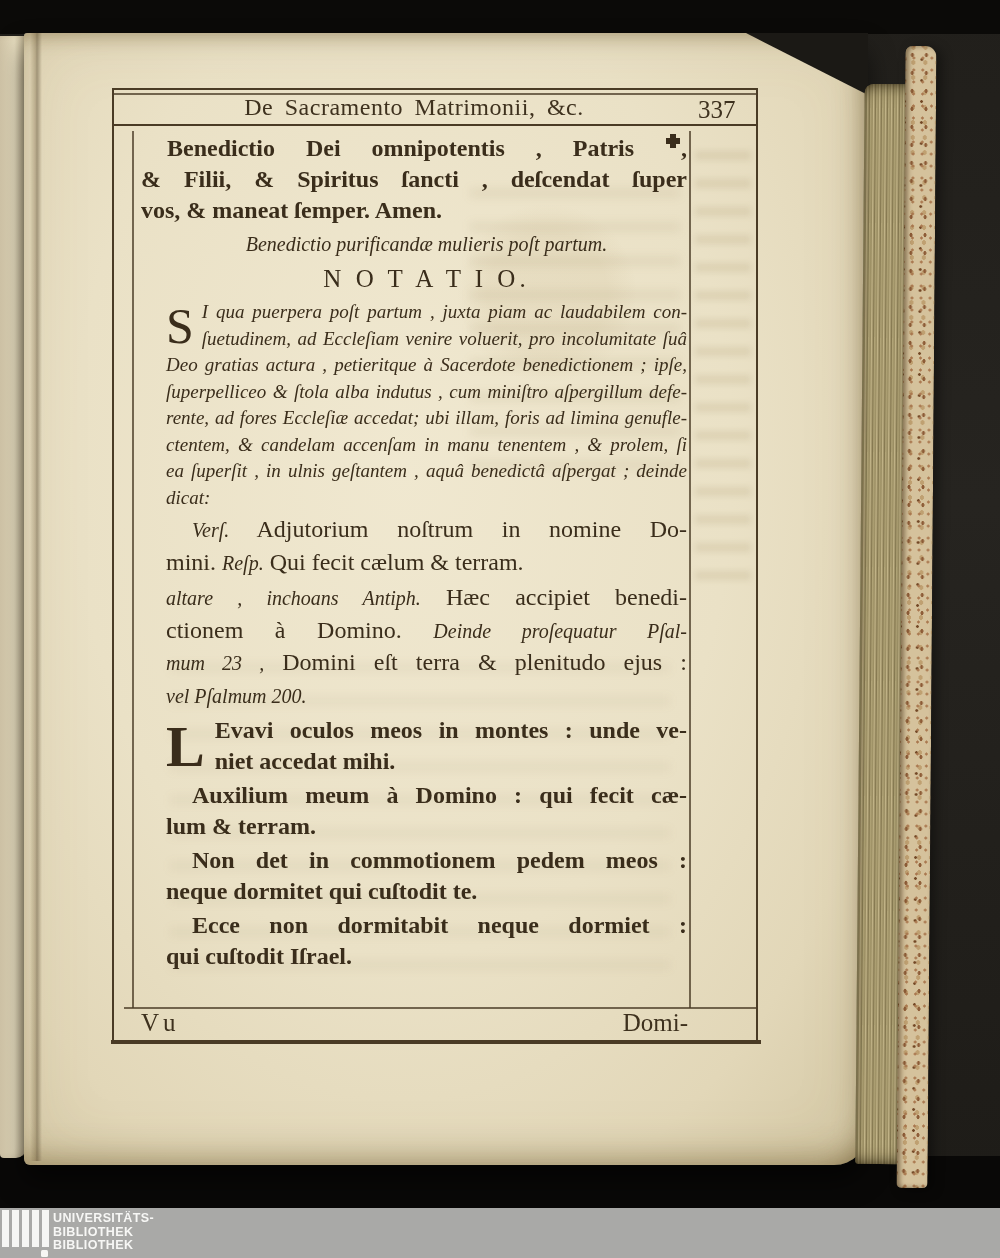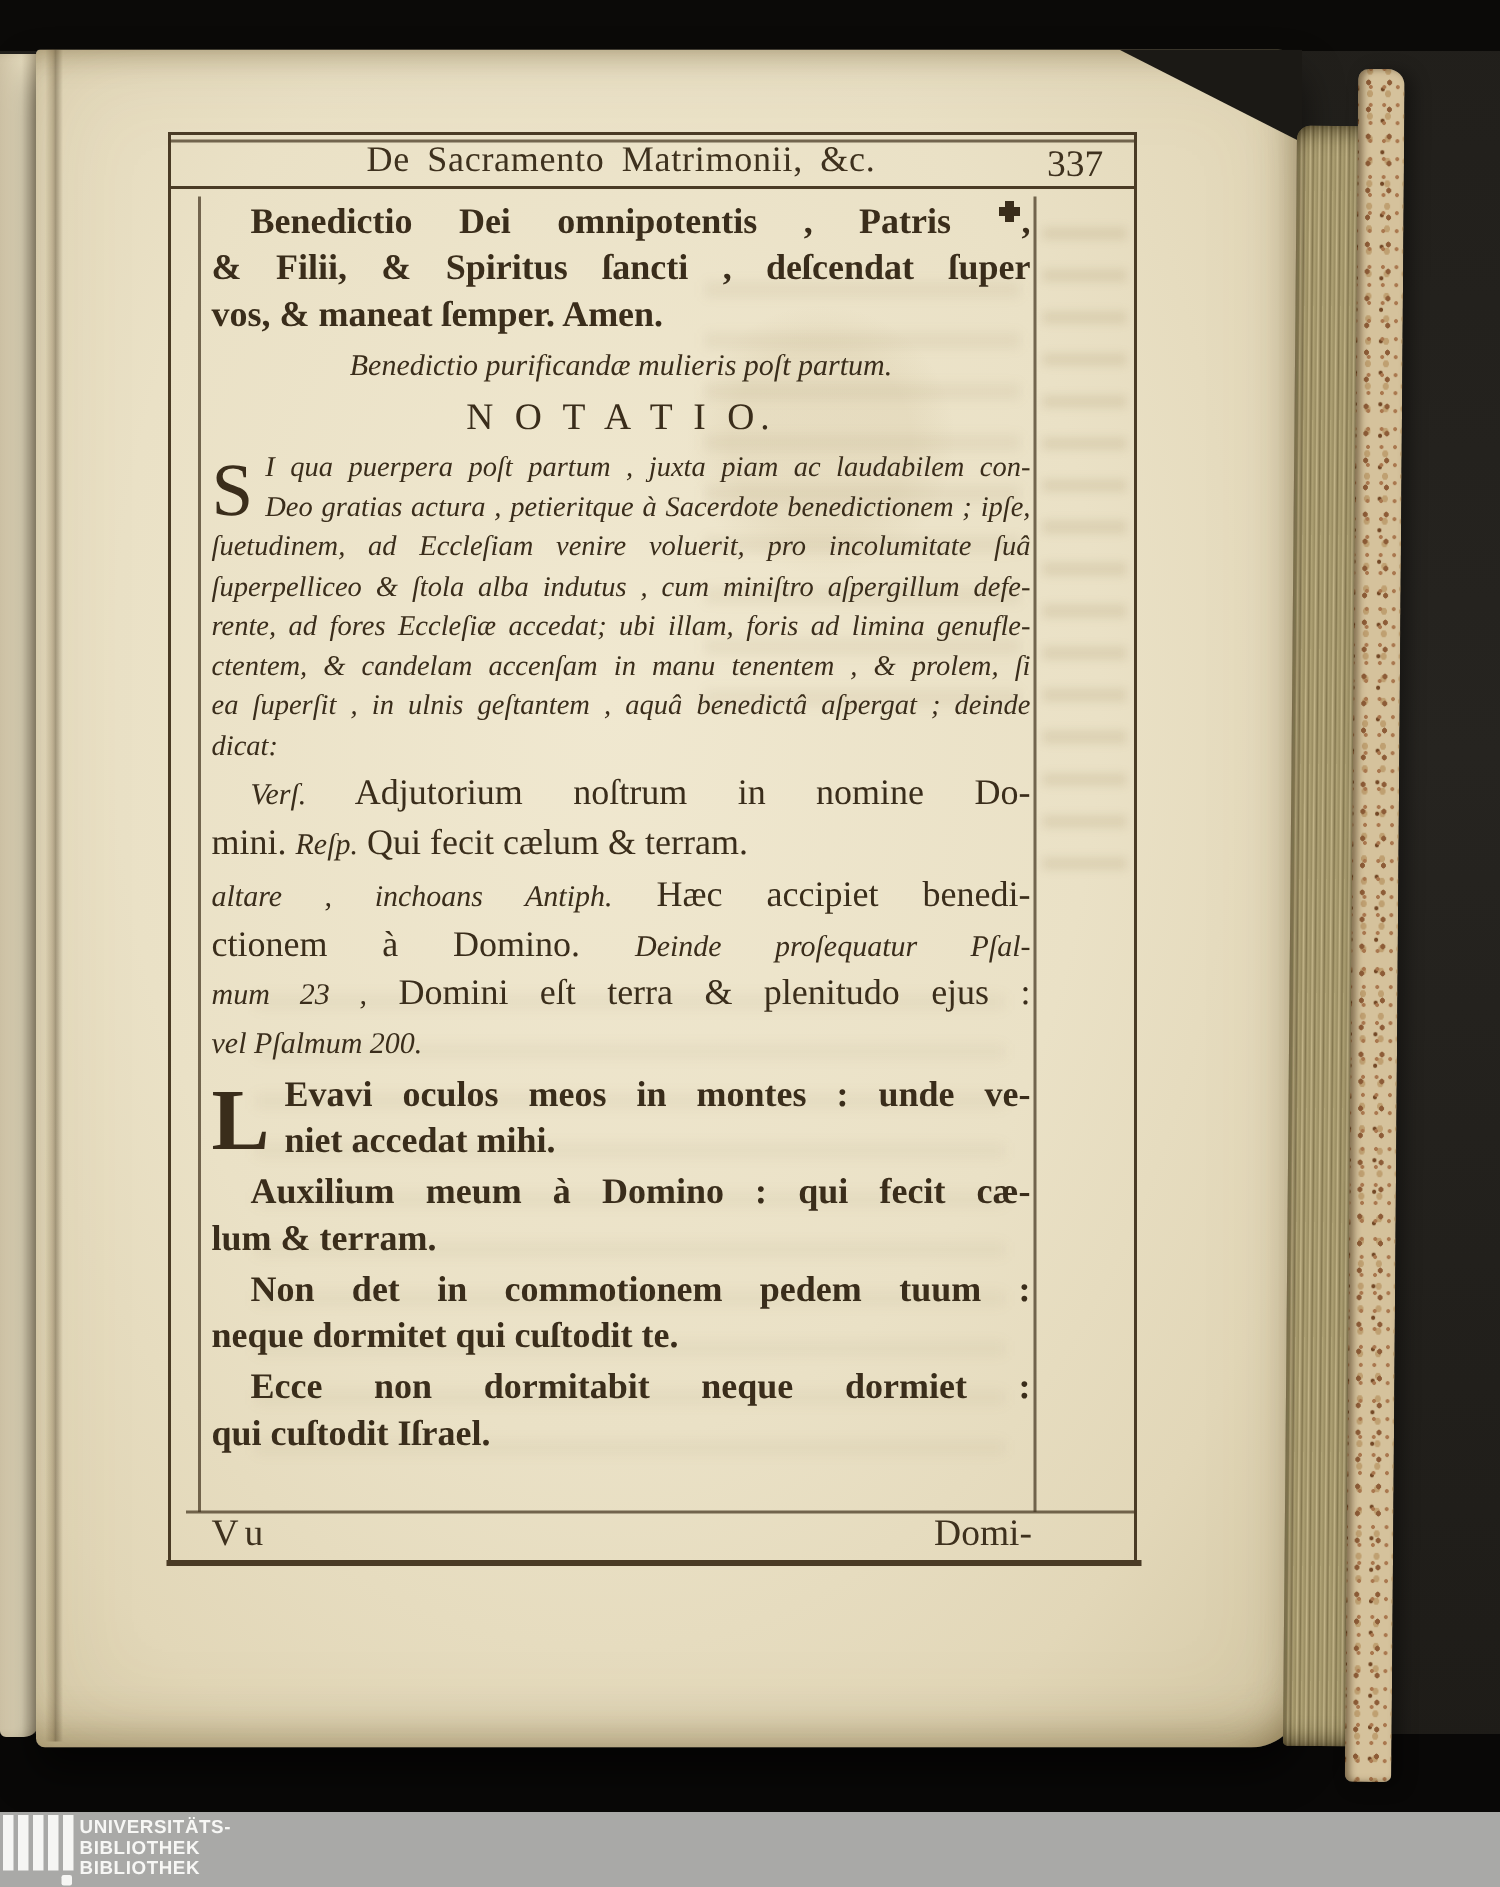--- a/index.html
+++ b/index.html
@@ -65,21 +65,21 @@
   .page-number{position:absolute;left:698px;top:96px;width:54px;text-align:left;
     font-size:25px;color:#3e311e;}
   .signature-mark{position:absolute;left:141px;top:1009px;width:546px;
     font-size:25px;color:#3e311e;letter-spacing:.22em;}
   .catchword{position:absolute;left:520px;top:1009px;width:168px;text-align:right;
     font-size:25px;color:#3e311e;}
   
   .text-body{position:absolute;left:141px;top:133px;width:546px;height:874px;color:#3a2d1b;}
   .block{position:relative;}
   .block::after{content:"";display:block;clear:both;}
-  .block + .block{margin-top:3px;}
+  .block + .block{margin-top:3px;margin-left:25px;}
   .roman{font-size:24px;line-height:31px;font-weight:bold;}
   .mixed{font-size:24px;line-height:31.5px;}
   .italic{font-style:italic;font-size:19px;line-height:26.5px;}
   .center-italic{font-style:italic;font-size:20px;line-height:30px;text-align:center;margin:2px 0;}
   .heading{font-size:25px;line-height:34px;text-align:center;letter-spacing:4px;margin:1px 0 3px;}
   .mixed .si{font-style:italic;font-size:20px;}
   .line.j{text-align:justify;text-align-last:justify;}
   .line.ind{text-indent:26px;}
   .dropcap{float:left;font-style:normal;font-size:50px;line-height:44px;padding:5px 8px 0 0;color:#3a2d1b;}
   .roman .dropcap{font-size:58px;line-height:52px;padding:6px 10px 0 0;}
@@ -137,22 +137,22 @@
       </div>
       <div class="block center-italic">
         <div class="line"><span class="si">Benedictio purificandæ mulieris poſt partum.</span></div>
       </div>
       <div class="block heading">
         <div class="line"><span class="sr">N O T A T I O.</span></div>
       </div>
       <div class="block italic">
         <span class="dropcap">S</span>
         <div class="line j"><span class="si">I qua puerpera poſt partum , juxta piam ac laudabilem con-</span></div>
+        <div class="line j"><span class="si">ſuetudinem, ad Eccleſiam venire voluerit, pro incolumitate ſuâ</span></div>
         <div class="line j"><span class="si">Deo gratias actura , petieritque à Sacerdote benedictionem ; ipſe,</span></div>
-        <div class="line j"><span class="si">ſuetudinem, ad Eccleſiam venire voluerit, pro incolumitate ſuâ</span></div>
         <div class="line j"><span class="si">ſuperpelliceo &amp; ſtola alba indutus , cum miniſtro aſpergillum defe-</span></div>
         <div class="line j"><span class="si">rente, ad fores Eccleſiæ accedat; ubi illam, foris ad limina genufle-</span></div>
         <div class="line j"><span class="si">ctentem, &amp; candelam accenſam in manu tenentem , &amp; prolem, ſi</span></div>
         <div class="line j"><span class="si">ea ſuperſit , in ulnis geſtantem , aquâ benedictâ aſpergat ; deinde</span></div>
         <div class="line"><span class="si">dicat:</span></div>
       </div>
       <div class="block mixed">
         <div class="line j ind"><span class="si">Verſ.</span><span class="sr"> Adjutorium noſtrum in nomine Do-</span></div>
         <div class="line"><span class="sr">mini. </span><span class="si">Reſp.</span><span class="sr"> Qui fecit cælum &amp; terram.</span></div>
       </div>
@@ -165,21 +165,21 @@
       <div class="block roman">
         <span class="dropcap">L</span>
         <div class="line j"><span class="sr">Evavi oculos meos in montes : unde ve-</span></div>
         <div class="line"><span class="sr">niet accedat mihi.</span></div>
       </div>
       <div class="block roman">
         <div class="line j ind"><span class="sr">Auxilium meum à Domino : qui fecit cæ-</span></div>
         <div class="line"><span class="sr">lum &amp; terram.</span></div>
       </div>
       <div class="block roman">
-        <div class="line j ind"><span class="sr">Non det in commotionem pedem tuum :</span></div>
+        <div class="line j ind"><span class="sr">Non det in commotionem pedem meos :</span></div>
         <div class="line"><span class="sr">neque dormitet qui cuſtodit te.</span></div>
       </div>
       <div class="block roman">
         <div class="line j ind"><span class="sr">Ecce non dormitabit neque dormiet :</span></div>
         <div class="line"><span class="sr">qui cuſtodit Iſrael.</span></div>
       </div>
     </div>
 
   <div class="signature-mark">Vu</div>
   <div class="catchword">Domi-</div>

